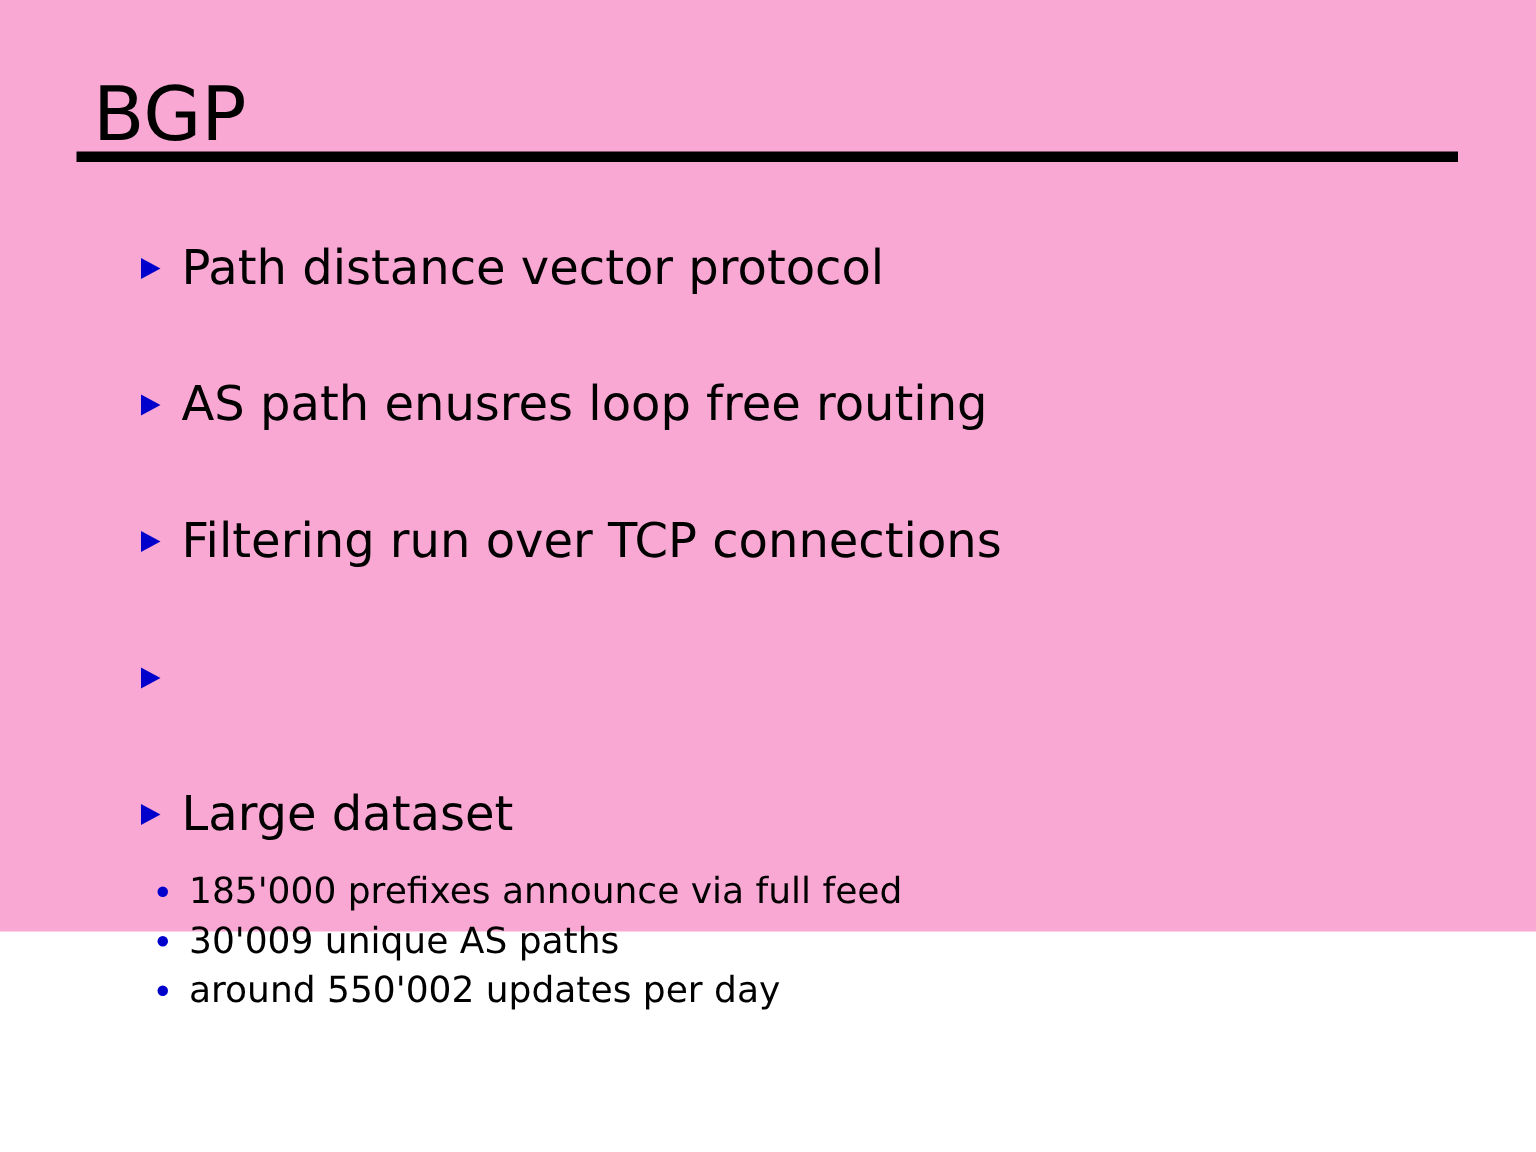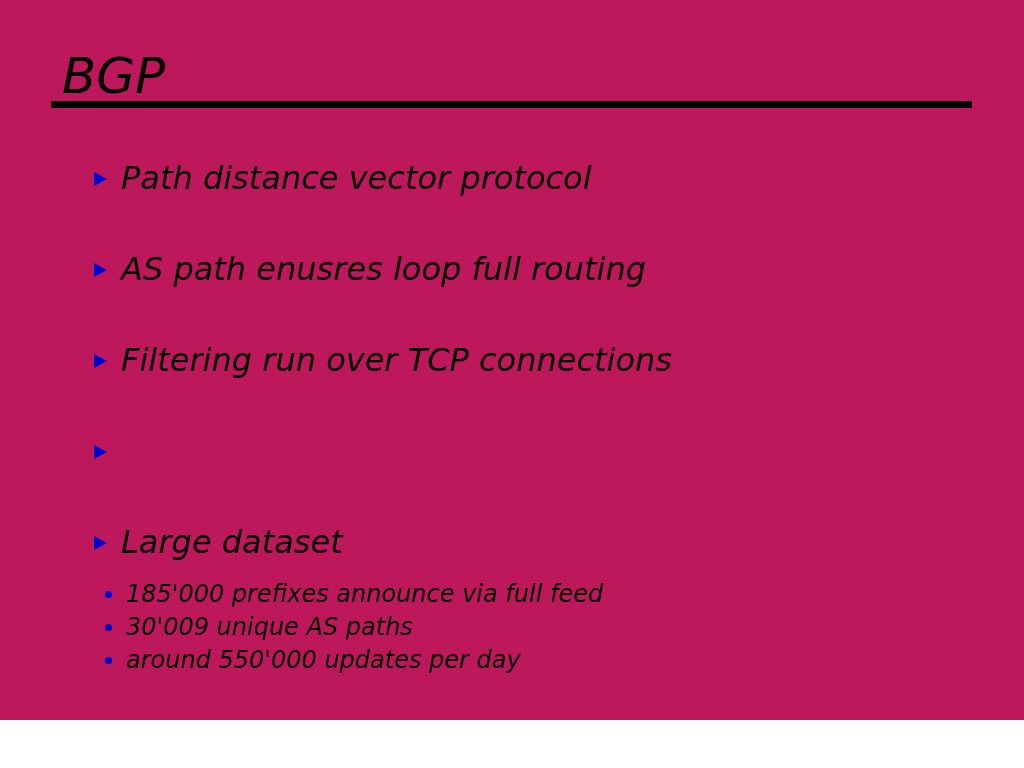--- a/index.html
+++ b/index.html
@@ -13,23 +13,22 @@
     height: 768px;
     overflow: hidden;
     font-family: "DejaVu Sans", "Liberation Sans", sans-serif;
     color: #000000;
     -webkit-font-smoothing: antialiased;
   }
 
   .slide {
     position: relative;
     width: 1024px;
-    height: 720px;
-    background: #be185d;
-    font-style: italic;
+    height: 621px;
+    background: #f9a8d4;
   }
 
   
   .title-block {
     position: absolute;
     left: 51px;
     top: 48px;
     width: 921px;
   }
   .slide-title {
@@ -139,21 +138,21 @@
   <div class="body-block">
     <ul class="bullets">
 
       <li class="bullet-item">
         <span class="tri-marker"></span>
         <span class="bullet-text">Path distance vector protocol</span>
       </li>
 
       <li class="bullet-item">
         <span class="tri-marker"></span>
-        <span class="bullet-text">AS path enusres loop full routing</span>
+        <span class="bullet-text">AS path enusres loop free routing</span>
       </li>
 
       <li class="bullet-item">
         <span class="tri-marker"></span>
         <span class="bullet-text">Filtering run over TCP connections</span>
       </li>
 
       <li class="bullet-item">
         <span class="tri-marker"></span>
       </li>
@@ -170,19 +169,19 @@
         <li class="subbullet-item">
           <span class="dot-marker"></span>
           <span class="bullet-text">185'000 prefixes announce via full feed</span>
         </li>
         <li class="subbullet-item">
           <span class="dot-marker"></span>
           <span class="bullet-text">30'009 unique AS paths</span>
         </li>
         <li class="subbullet-item">
           <span class="dot-marker"></span>
-          <span class="bullet-text">around 550'000 updates per day</span>
+          <span class="bullet-text">around 550'002 updates per day</span>
         </li>
       </ul>
     </div>
 
   </div>
 </div>
 
 </body></html>

